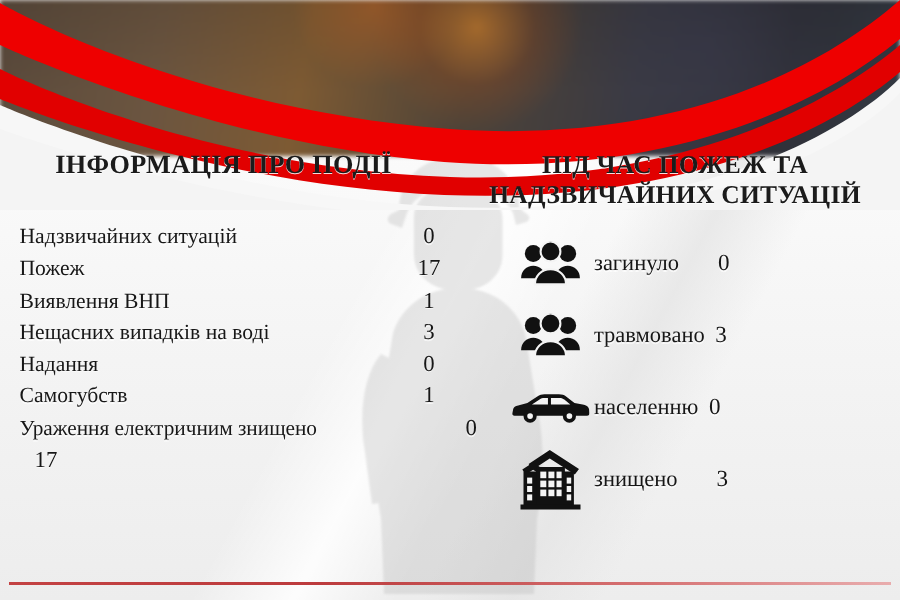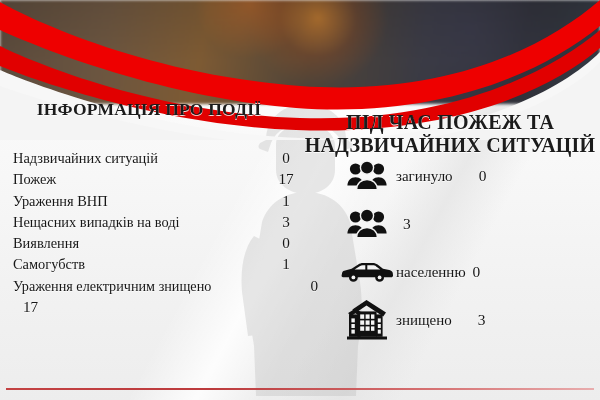--- a/index.html
+++ b/index.html
@@ -87,23 +87,23 @@
     text-shadow: 0 1px 0 rgba(255,255,255,.85);
   }
   #title-left {
     left: 4px;
     top: 99px;
     width: 290px;
     font-size: 17.5px;
   }
   #title-right {
     left: 302px;
-    top: 111px;
+    top: 100px;
     width: 296px;
-    font-size: 20px;
+    font-size: 17px;
   }
 
   
   .stat-list {
     position: absolute;
     left: 13px;
     top: 149px;
     width: 286px;
   }
   .stat-row {
@@ -230,32 +230,32 @@
         <span class="stat-label">Надзвичайних ситуацій</span>
         <span class="stat-value">0</span>
       </div>
 
       <div class="stat-row">
         <span class="stat-label">Пожеж</span>
         <span class="stat-value">17</span>
       </div>
 
       <div class="stat-row">
-        <span class="stat-label">Ураження ВНП</span>
+        <span class="stat-label">Виявлення ВНП</span>
         <span class="stat-value">1</span>
       </div>
 
       <div class="stat-row">
         <span class="stat-label">Нещасних випадків на воді</span>
         <span class="stat-value">3</span>
       </div>
 
 
       <div class="stat-row">
-        <span class="stat-label">Виявлення</span>
+        <span class="stat-label">Надання</span>
         <span class="stat-value">0</span>
       </div>
 
       <div class="stat-row">
         <span class="stat-label">Самогубств</span>
         <span class="stat-value">1</span>
       </div>
 
       <div class="stat-row wide">
         <span class="stat-label">Ураження електричним знищено</span>
@@ -301,20 +301,21 @@
               <circle cx="8.5" cy="8" r="5.6"></circle>
               <path d="M0.4 24.5c0-5 3.6-8.3 8.1-8.3s8.1 3.3 8.1 8.3z"></path>
               <circle cx="31.5" cy="8" r="5.6"></circle>
               <path d="M23.4 24.5c0-5 3.6-8.3 8.1-8.3s8.1 3.3 8.1 8.3z"></path>
               <circle cx="20" cy="6.6" r="6.6" fill="#111111" stroke="#f4f4f4" stroke-width="1.4"></circle>
               <path d="M9.6 28.6c0-6 4.6-10.1 10.4-10.1s10.4 4.1 10.4 10.1z" fill="#111111" stroke="#f4f4f4" stroke-width="1.4"></path>
             </g>
           </svg>
         </div>
         <div class="icon-text">
+          <span class="icon-label">травмовано</span>
           <span class="icon-value">3</span>
         </div>
       </div>
 
       <div class="icon-row" data-wide="1">
         <div class="icon-slot">
           <svg width="52" height="24" viewBox="0 0 52 24" aria-hidden="true">
             <g fill="#111111">
               <path d="M2 17.2c-1 0-1.6-.7-1.4-1.7l.5-2.6c.2-1.1 1-1.9 2.1-2.2l7.4-2 6.6-4.3c1.5-1 3-1.5 4.8-1.5h9.6
                        c2 0 3.6.5 5 1.6l5.4 4.2 6.3 1.2c2 .4 3.3 1.6 3.5 3.3l.2 2c.1 1.2-.5 2-1.7 2z"></path>

